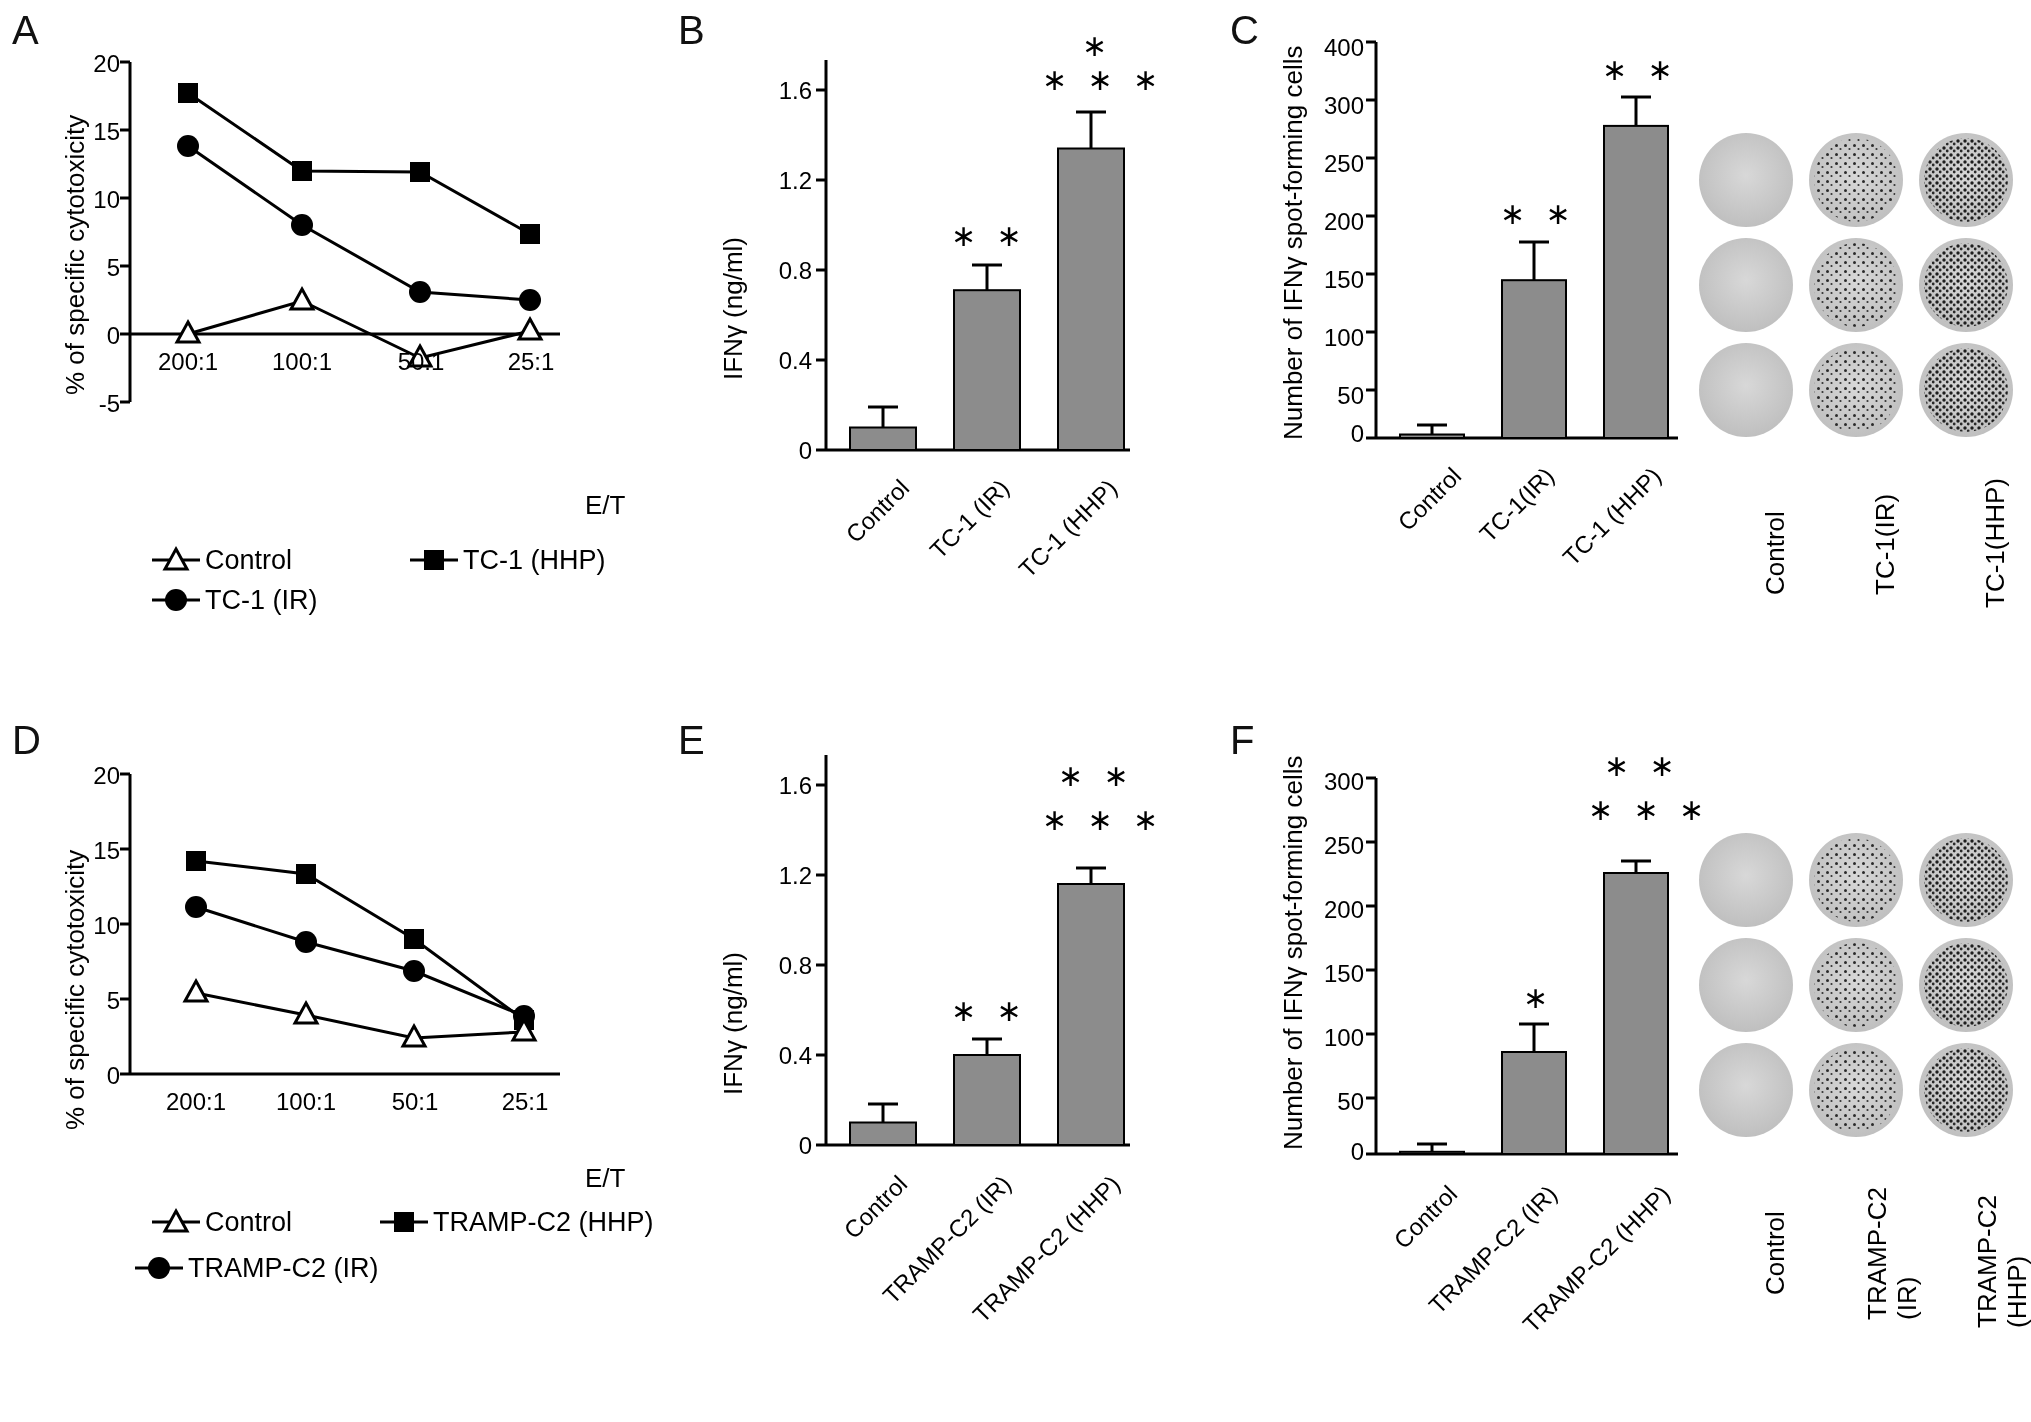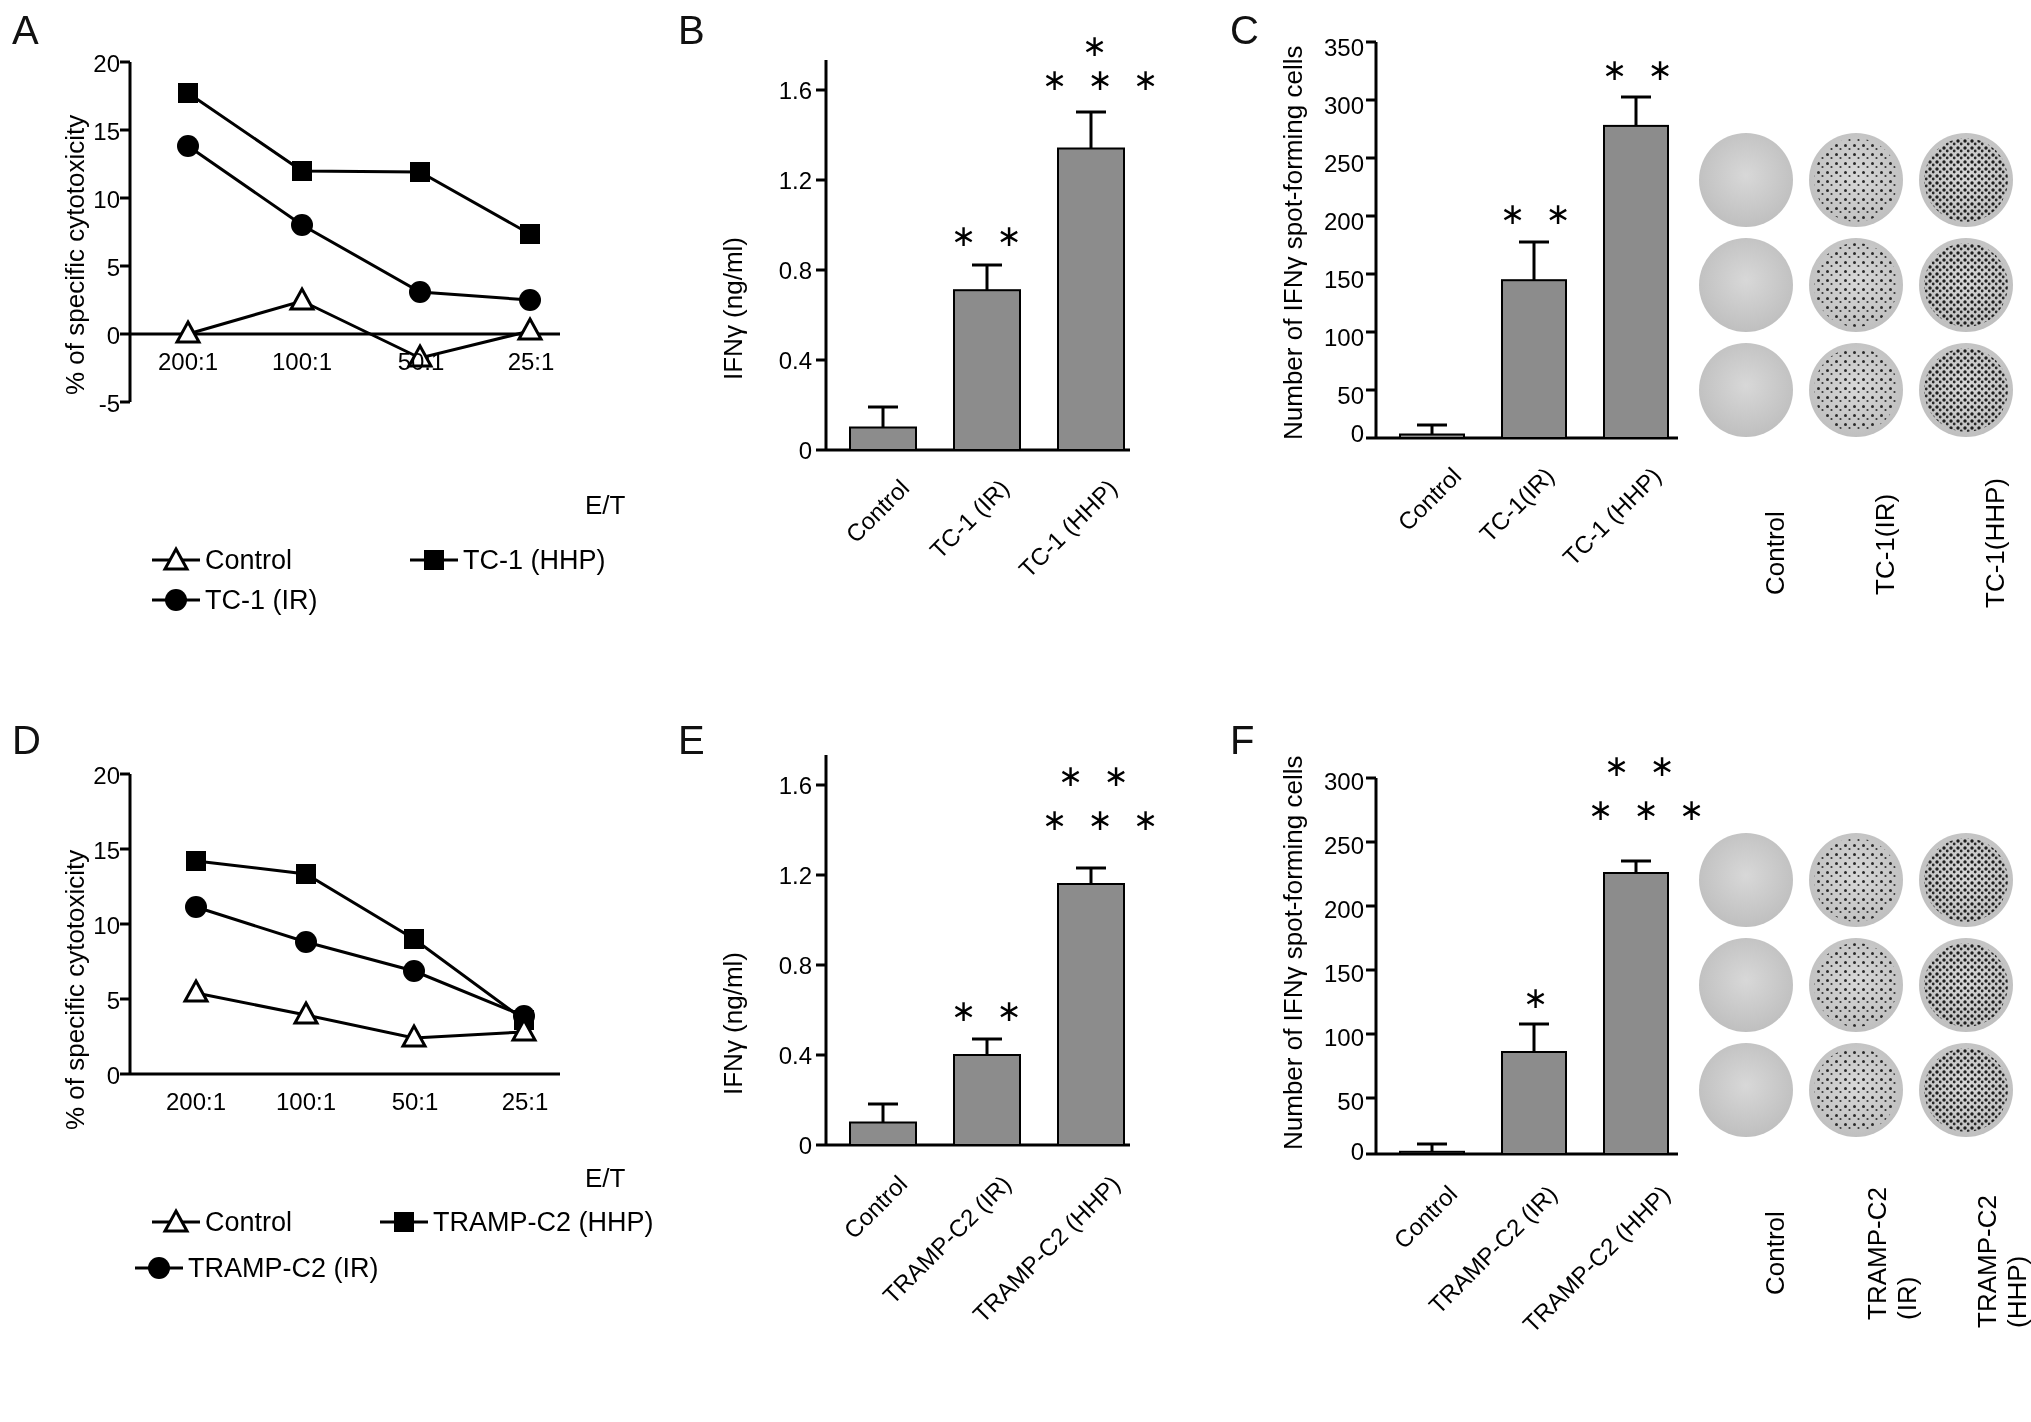--- a/index.html
+++ b/index.html
@@ -123,21 +123,21 @@
     <div class="cat-label" style="left:120px;top:470px;width:125px;text-align:right;transform:rotate(-45deg);">Control</div>
     <div class="cat-label" style="left:200px;top:470px;width:145px;text-align:right;transform:rotate(-45deg);">TC-1 (IR)</div>
     <div class="cat-label" style="left:290px;top:470px;width:163px;text-align:right;transform:rotate(-45deg);">TC-1 (HHP)</div>
   </div>
 
   <div class="panel" style="left:1220px;top:0;width:811px;height:700px;">
     <div class="panel-letter" style="left:10px;top:8px;">C</div>
 
     <div class="axis-title rot" style="left:58px;top:440px;">Number of IFNγ spot-forming cells</div>
 
-    <div class="tick-label" style="left:82px;top:34px;width:62px;">350</div>
+    <div class="tick-label" style="left:82px;top:34px;width:62px;">400</div>
     <div class="tick-label" style="left:82px;top:92px;width:62px;">300</div>
     <div class="tick-label" style="left:82px;top:150px;width:62px;">250</div>
     <div class="tick-label" style="left:82px;top:208px;width:62px;">200</div>
     <div class="tick-label" style="left:82px;top:266px;width:62px;">150</div>
     <div class="tick-label" style="left:82px;top:324px;width:62px;">100</div>
     <div class="tick-label" style="left:82px;top:382px;width:62px;">50</div>
     <div class="tick-label" style="left:82px;top:420px;width:62px;">0</div>
 
     <svg width="811" height="700" style="position:absolute;left:0;top:0;">
       <line x1="156" y1="42" x2="156" y2="438" stroke="#000" stroke-width="3"></line>

